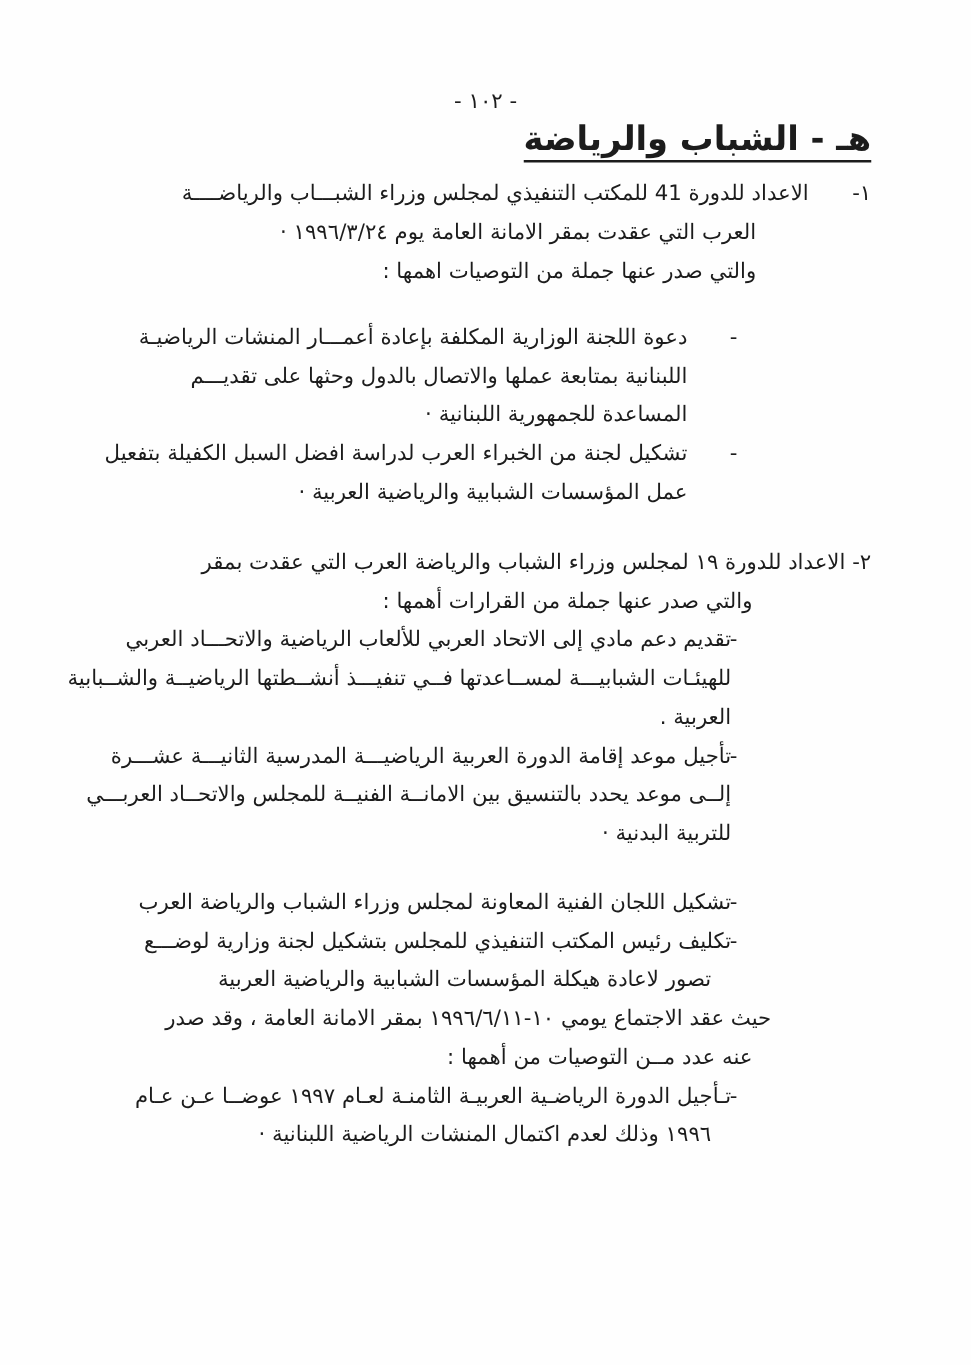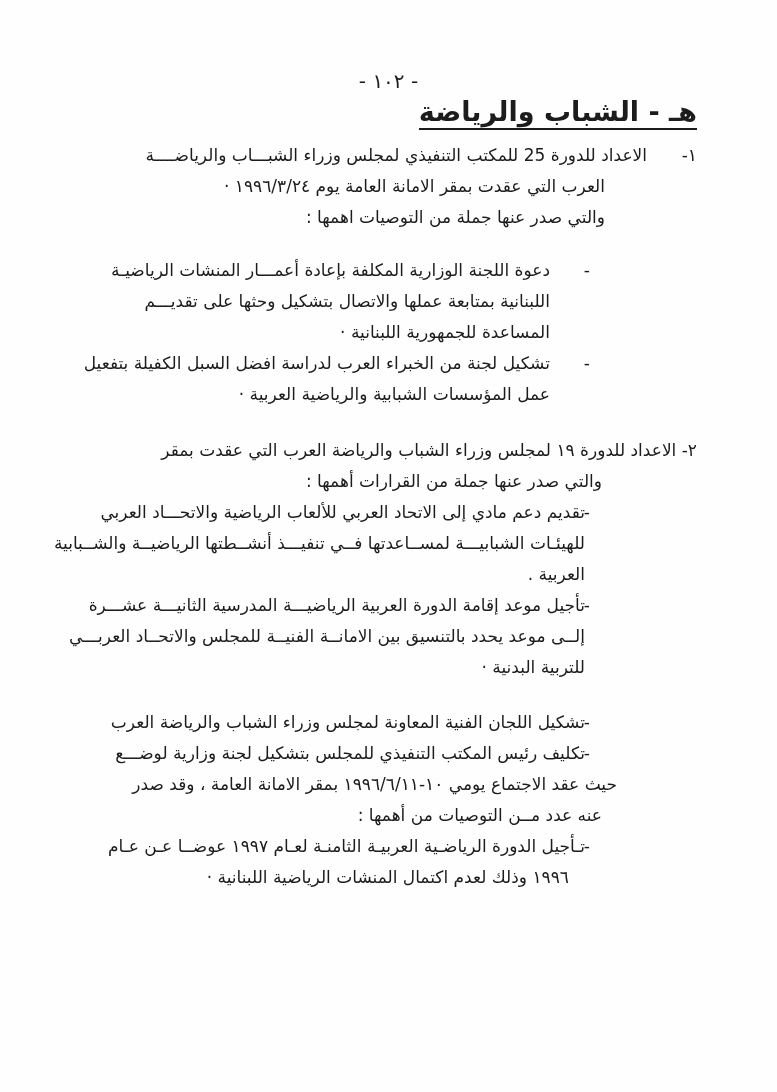--- a/index.html
+++ b/index.html
@@ -15,21 +15,21 @@
     background: #fefefe;
     direction: rtl;
     font-family: "DejaVu Sans", sans-serif;
     color: #1c1c1c;
     box-sizing: border-box;
     padding-top: 70px;
     overflow: hidden;
   }
   .page-num {
     text-align: center;
-    font-size: 20px;
+    font-size: 17px;
     line-height: 22px;
     letter-spacing: 1px;
   }
   .heading-wrap {
     text-align: right;
     margin: 8px 80px 0 0;
   }
   .heading {
     display: inline-block;
     font-size: 27px;
@@ -77,29 +77,29 @@
 <div class="page">
 
   <div class="page-num">- ١٠٢ -</div>
 
   <div class="heading-wrap">
     <span class="heading">هـ - الشباب والرياضة</span>
   </div>
 
   <div class="block mt-b0">
     <span class="num">١-</span>
-    <div class="ln l-i1a">الاعداد للدورة 25 للمكتب التنفيذي لمجلس وزراء الشبـــاب والرياضــــة</div>
+    <div class="ln l-i1a">الاعداد للدورة 41 للمكتب التنفيذي لمجلس وزراء الشبـــاب والرياضــــة</div>
     <div class="ln l-i1b">العرب التي عقدت بمقر الامانة العامة يوم ١٩٩٦/٣/٢٤ ·</div>
     <div class="ln l-i1b">والتي صدر عنها جملة من التوصيات اهمها :</div>
   </div>
 
   <div class="block mt-gap1">
     <span class="dash-marker">-</span>
     <div class="ln l-d1">دعوة اللجنة الوزارية المكلفة بإعادة أعمـــار المنشات الرياضيـة</div>
-    <div class="ln l-d1">اللبنانية بمتابعة عملها والاتصال بتشكيل وحثها على تقديـــم</div>
+    <div class="ln l-d1">اللبنانية بمتابعة عملها والاتصال بالدول وحثها على تقديـــم</div>
     <div class="ln l-d1">المساعدة للجمهورية اللبنانية ·</div>
   </div>
 
   <div class="block">
     <span class="dash-marker">-</span>
     <div class="ln l-d1">تشكيل لجنة من الخبراء العرب لدراسة افضل السبل الكفيلة بتفعيل</div>
     <div class="ln l-d1">عمل المؤسسات الشبابية والرياضية العربية ·</div>
   </div>
 
   <div class="block mt-gap2">
@@ -125,20 +125,21 @@
   </div>
 
   <div class="block mt-gap3">
     <span class="dash-marker">-</span>
     <div class="ln l-d2">تشكيل اللجان الفنية المعاونة لمجلس وزراء الشباب والرياضة العرب</div>
   </div>
 
   <div class="block">
     <span class="dash-marker">-</span>
     <div class="ln l-d2">تكليف رئيس المكتب التنفيذي للمجلس بتشكيل لجنة وزارية لوضـــع</div>
+    <div class="ln l-deep">تصور لاعادة هيكلة المؤسسات الشبابية والرياضية العربية</div>
   </div>
 
   <div class="block">
     <div class="ln l-cont">حيث عقد الاجتماع يومي ١٠-١٩٩٦/٦/١١ بمقر الامانة العامة ، وقد صدر</div>
     <div class="ln l-cont2">عنه عدد مــن التوصيات من أهمها :</div>
   </div>
 
   <div class="block">
     <span class="dash-marker">-</span>
     <div class="ln l-d2">تـأجيل الدورة الرياضـية العربيـة الثامنـة لعـام ١٩٩٧ عوضــا عـن عـام</div>

